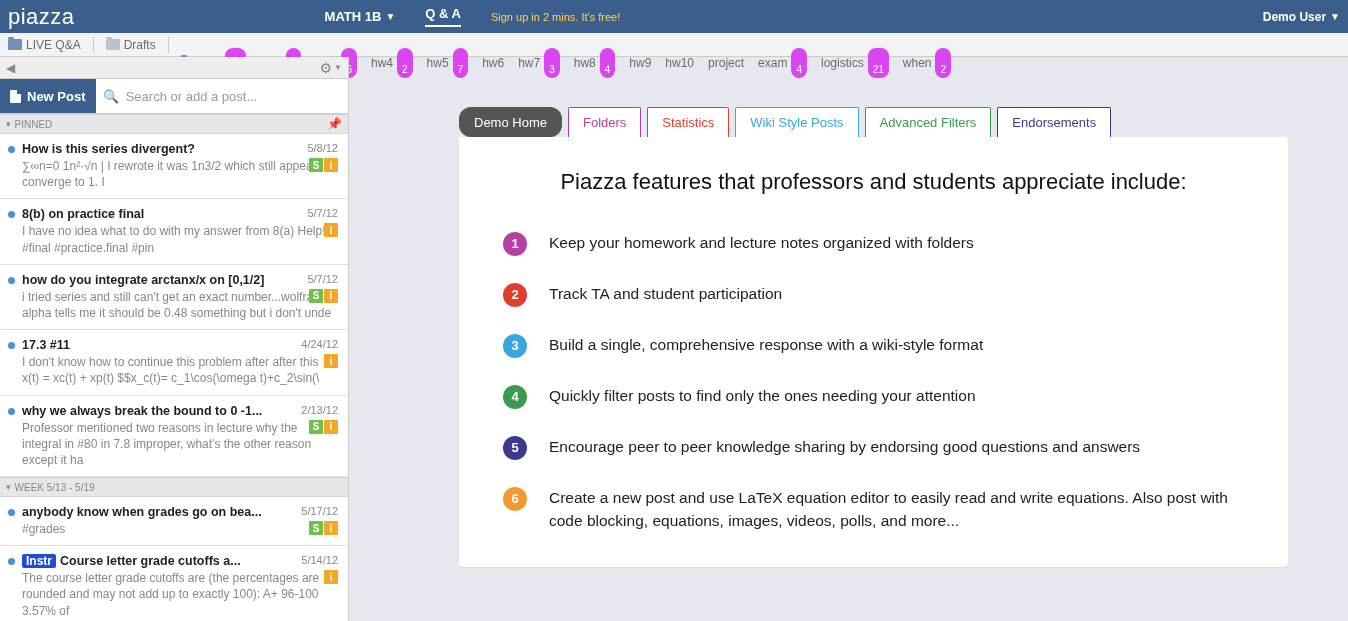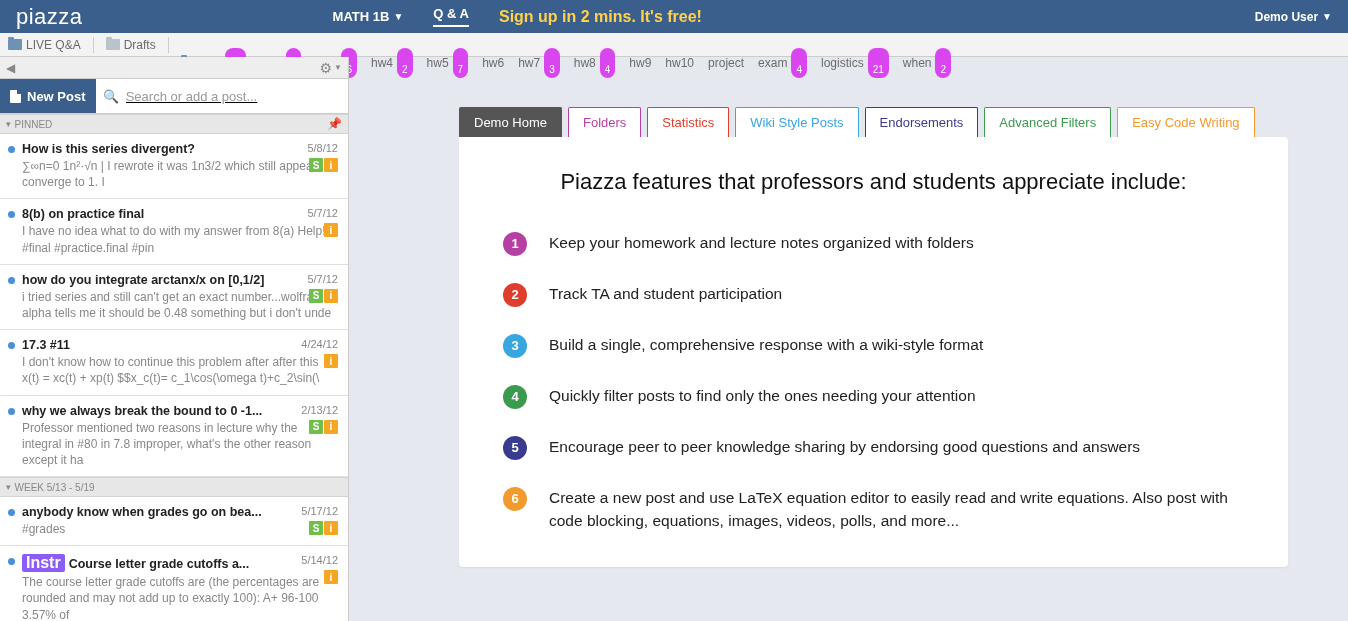--- a/index.html
+++ b/index.html
@@ -1,24 +1,24 @@
 <!DOCTYPE html>
 <html><head>
 <meta charset="utf-8">
 <style>
 * { margin: 0; padding: 0; box-sizing: border-box; font-family: "Helvetica Neue", Helvetica, Arial, sans-serif; }
 body { width: 1348px; height: 621px; overflow: hidden; background: #e5e8ef; font-size: 13px; color: #333; }
 
 
-.topbar { height: 33px; background: #3b5f8c; display: flex; align-items: center; padding: 0 16px; color: #fff; justify-content: flex-end; }
+.topbar { height: 33px; background: #3b5f8c; display: flex; align-items: center; padding: 0 8px; color: #fff; justify-content: flex-end; }
 .logo { font-size: 22px; font-weight: 400; letter-spacing: 0.5px; color: #fff; margin-right: 250px; }
 .course-switch { font-size: 13px; color: #fff; font-weight: bold; margin-right: 30px; cursor: pointer; display:flex; align-items:center; }
 .course-switch .caret { margin-left:4px; font-size:10px;}
 .qa-tab { font-size: 13px; font-weight: bold; color: #fff; margin-right: 30px; border-bottom: 2px solid #fff; padding-bottom: 4px; cursor:pointer;}
-.signup { font-size: 16px; font-weight: bold; color: #ffd24a; cursor:pointer;}
+.signup { font-size: 11px; font-weight: normal; color: #ffd24a; cursor:pointer;}
 .spacer { flex: 1; }
 .user { font-size: 12px; font-weight: bold; color:#fff; display:flex; align-items:center; cursor:pointer;}
 .user .caret {margin-left:4px; font-size:10px;}
 
 
 .folder-strip { height: 24px; background: #f3f3f3; border-bottom: 1px solid #ccc; display: flex; align-items: center; padding: 0 8px; gap: 12px; font-size: 12px; color:#6b6b6b;}
 .folder { display:flex; align-items:center; gap:4px; cursor:pointer; }
 .folder .ficon { width:14px; height:11px; background:#b9c3cc; border-radius:1px; position:relative;}
 .folder .ficon::before { content:""; position:absolute; top:-2px; left:0; width:6px; height:2px; background:#b9c3cc; border-radius:1px 1px 0 0;}
 .folder.special .ficon { background:#6f91b5;}
@@ -35,48 +35,48 @@
 .collapse-bar .tri { font-size:12px; color:#888; cursor:pointer;}
 .collapse-bar .gear { font-size:14px; color:#888; cursor:pointer; display:flex; align-items:center;}
 .collapse-bar .gear .caret{font-size:8px; margin-left:2px;}
 
 .toolbar-row { display:flex; height:35px; border-bottom:1px solid #ccc;}
 .new-post-btn { background:#3b5f8c; color:#fff; font-weight:bold; font-size:13px; display:flex; align-items:center; padding:0 10px; gap:6px; cursor:pointer;}
 .new-post-btn .doc-icon { width:11px; height:13px; background:#fff; border-radius:1px; position:relative;}
 .new-post-btn .doc-icon::after{content:""; position:absolute; right:0; top:0; width:4px; height:4px; background:#3b5f8c;}
 .search-box { flex:1; display:flex; align-items:center; background:#fff; padding:0 8px; gap:6px;}
 .search-box .sicn { color:#999; font-size:13px;}
-.search-box input { border:none; outline:none; font-size:13px; width:100%; color:#000000;text-decoration:underline;}
+.search-box input { border:none; outline:none; font-size:13px; width:100%; color:#0f766e;}
 .search-box input::placeholder{ color:#999;}
 
 .section-hdr { height:20px; background:#e7e7e7; border-top:1px solid #d4d4d4; border-bottom:1px solid #d4d4d4; display:flex; align-items:center; padding:0 6px; font-size:10px; color:#888; gap:4px;}
 .section-hdr .tri2{ font-size:9px; color:#888; cursor:pointer;}
 .section-hdr .pin { margin-left:auto; color:#aaa; font-size:12px;}
 
 .feed { flex:1; overflow-y:auto; }
 .feed::-webkit-scrollbar{width:10px;}
 .feed::-webkit-scrollbar-thumb{background:#c3c3c3; border-radius:5px;}
 .feed::-webkit-scrollbar-track{background:#eee;}
 
 .post { position:relative; padding:8px 10px 8px 22px; border-bottom:1px solid #e0e0e0; background:#fff; cursor:pointer;}
 .post .dot { position:absolute; left:8px; top:12px; width:7px; height:7px; border-radius:50%; background:#4a90d9;}
 .post .title { font-size:12.5px; font-weight:bold; color:#222; padding-right:56px;}
 .post .snippet { font-size:12px; color:#888; line-height:1.35; margin-top:2px;}
 .post .date { position:absolute; right:10px; top:8px; font-size:11px; color:#888;}
 .post .badges { position:absolute; right:10px; top:24px; display:flex; gap:1px;}
 .badge { width:14px; height:14px; color:#fff; font-size:10px; font-weight:bold; display:flex; align-items:center; justify-content:center; border-radius:1px;}
 .badge.s { background:#6fbf4a;}
 .badge.i { background:#f5a623;}
-.instr-pill { background:#8b5cf6; color:#fff; font-size:16px; padding:0 4px; border-radius:2px; margin-right:4px; display:inline-block;}
+.instr-pill { background:#1d4ed8; color:#fff; font-size:12px; padding:0 4px; border-radius:2px; margin-right:4px; display:inline-block;}
 
 
 .right-col { flex:1; padding: 50px 60px 0 110px; overflow:auto;}
 .tab-row { display:flex; gap:6px; margin-bottom:0;}
 .dtab { border:1px solid; border-bottom:none; background:#fff; padding:7px 14px; font-size:13px; font-weight:500; cursor:pointer; border-radius:2px 2px 0 0;}
-.dtab.active { background:#555; color:#fff; border-color:#555;}
+.dtab.active { background:#555; color:#fff; border-color:#555;border-radius:12px;}
 
 .content-card { background:#fff; border-radius:0 4px 4px 4px; padding: 32px 44px; box-shadow:0 1px 2px rgba(0,0,0,0.06); min-height:430px;}
 .content-card h1 { font-size:22px; font-weight:400; color:#111; text-align:center; margin-bottom:36px;}
 .flist { display:flex; flex-direction:column; gap:26px;}
 .fitem { display:flex; gap:22px; font-size:15.5px; color:#222; line-height:1.5; align-items:flex-start;}
 .circ { width:24px; height:24px; border-radius:50%; color:#fff; font-size:13px; font-weight:bold; display:flex; align-items:center; justify-content:center; flex-shrink:0; margin-top:1px;}
 </style>
 </head>
 <body>
 
@@ -269,23 +269,22 @@
 
     </div>
   </div>
 
   <div class="right-col">
     <div class="tab-row" id="demo-tabs">
         <span class="dtab active">Demo Home</span>
         <span class="dtab" style="color: rgb(181, 63, 163); border-color: rgb(181, 63, 163);">Folders</span>
         <span class="dtab" style="color: rgb(224, 62, 45); border-color: rgb(224, 62, 45);">Statistics</span>
         <span class="dtab" style="color: rgb(58, 166, 224); border-color: rgb(58, 166, 224);">Wiki Style Posts</span>
+        <span class="dtab" style="color: rgb(58, 155, 78); border-color: rgb(58, 155, 78);">Advanced Filters</span>
         <span class="dtab" style="color: rgb(58, 58, 143); border-color: rgb(58, 58, 143);">Endorsements</span>
-        <span class="dtab" style="color: rgb(58, 155, 78); border-color: rgb(58, 155, 78);">Advanced Filters</span>
-        <span class="dtab" style="color: rgb(242, 154, 46); border-color: rgb(242, 154, 46);">Easy Code Writing</span>
       </div>
     <div class="content-card">
       <h1>Piazza features that professors and students appreciate include:</h1>
       <div class="flist" id="feature-list">
           <div class="fitem">
             <span class="circ" style="background:#b53fa3">1</span>
             <span>Keep your homework and lecture notes organized with folders</span>
           </div>
           <div class="fitem">
             <span class="circ" style="background:#e03e2d">2</span>

